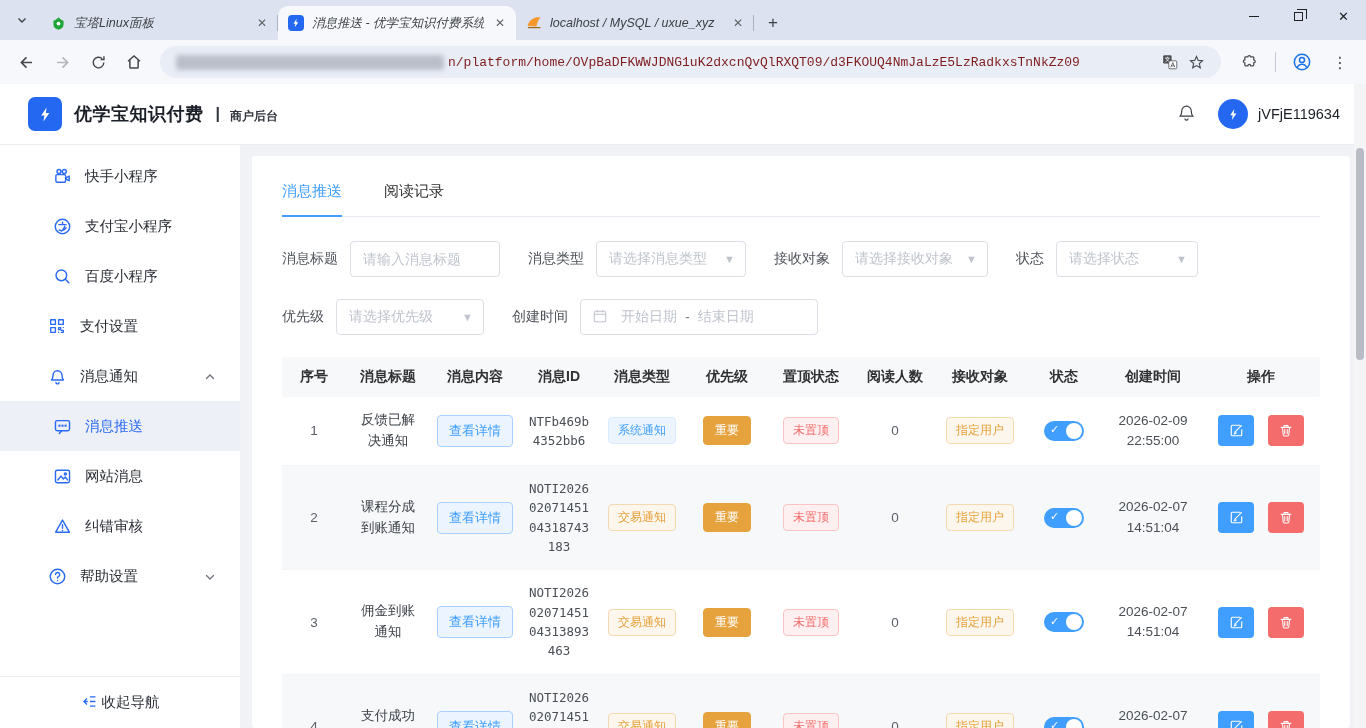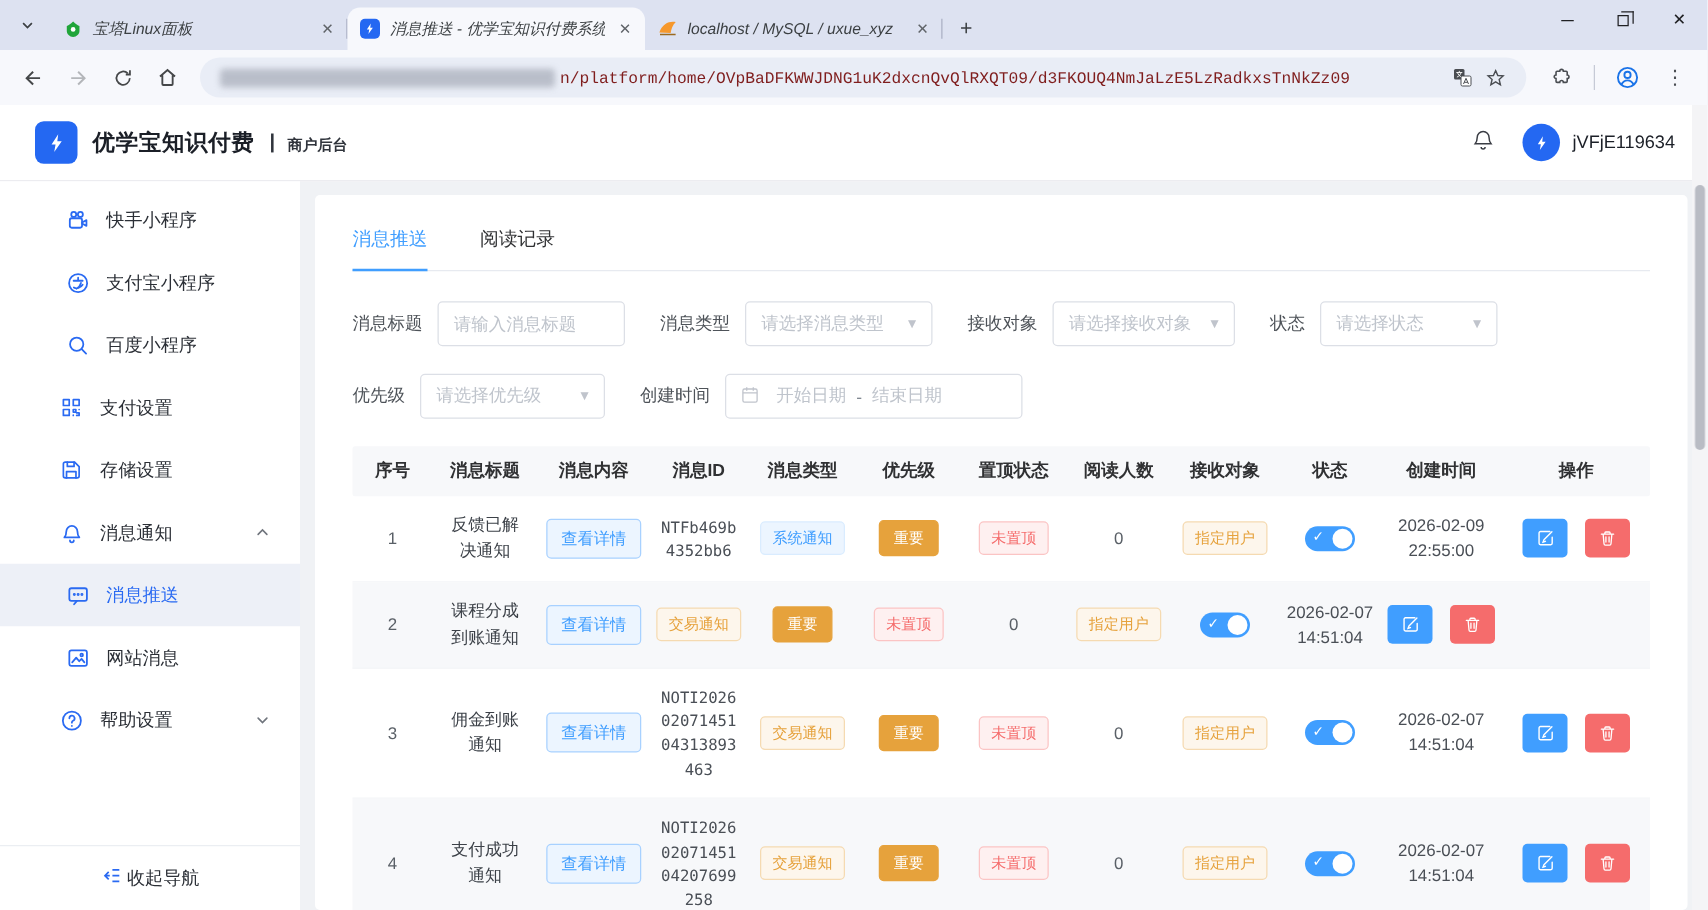--- a/index.html
+++ b/index.html
@@ -284,29 +284,20 @@
               <rect x="3" y="3" width="5.2" height="5.2"></rect>
               <rect x="11.8" y="3" width="5.2" height="5.2"></rect>
               <rect x="3" y="11.8" width="5.2" height="5.2"></rect>
               <path d="M11.8 11.8h2.3v2.3h-2.3zM14.8 14.8H17V17h-2.2M11.8 16.8v.2M17 11.8h.0"></path>
             </svg>
           </span>
     <span>支付设置</span>
         </div>
         <div class="side-item">
           <span class="sicon">
-            <svg width="18" height="18" viewBox="0 0 20 20" fill="none" stroke="#2a6af2" stroke-width="1.5" stroke-linecap="round" stroke-linejoin="round">
-              <path d="M3 4.6A1.6 1.6 0 0 1 4.6 3H13l4 4v8.4a1.6 1.6 0 0 1-1.6 1.6H4.6A1.6 1.6 0 0 1 3 15.4z"></path>
-              <path d="M6.5 3v3.8h6V3M5.8 17v-5.6h8.4V17"></path>
-            </svg>
-          </span>
-    <span>存储设置</span>
-        </div>
-        <div class="side-item">
-          <span class="sicon">
             <svg width="19" height="19" viewBox="0 0 20 20" fill="none" stroke="#2a6af2" stroke-width="1.5" stroke-linecap="round" stroke-linejoin="round">
               <path d="M5.3 8.6a4.7 4.7 0 0 1 9.4 0c0 3 .9 4.2 1.6 5H3.7c.7-.8 1.6-2 1.6-5z"></path>
               <path d="M8.4 16.2a1.6 1.6 0 0 0 3.2 0"></path>
             </svg>
           </span>
     <span>消息通知</span>
           <span class="chev"><svg width="12" height="12" viewBox="0 0 12 12">
               <path d="M2.5 7.5 6 4l3.5 3.5" stroke="#70757d" stroke-width="1.3" fill="none" stroke-linecap="round"></path>
             </svg></span>
         </div>
@@ -324,20 +315,29 @@
         </div>
         <div class="side-item sub">
           <span class="sicon">
             <svg width="19" height="19" viewBox="0 0 20 20" fill="none" stroke="#2a6af2" stroke-width="1.5" stroke-linecap="round" stroke-linejoin="round">
               <rect x="2.6" y="3.4" width="14.8" height="13.2" rx="1.8"></rect>
               <path d="M5 13.6l3.4-4 2.5 3 2-2 2.4 3"></path>
               <circle cx="13" cy="7.4" r="1.1"></circle>
             </svg>
           </span>
     <span>网站消息</span>
+        </div>
+        <div class="side-item sub">
+          <span class="sicon">
+            <svg width="19" height="19" viewBox="0 0 20 20" fill="none" stroke="#2a6af2" stroke-width="1.5" stroke-linecap="round" stroke-linejoin="round">
+              <path d="M10 3.2 2.8 16h14.4z"></path>
+              <path d="M10 8.2v3.6M10 14.3v.1"></path>
+            </svg>
+          </span>
+    <span>纠错审核</span>
         </div>
         <div class="side-item">
           <span class="sicon">
             <svg width="19" height="19" viewBox="0 0 20 20" fill="none" stroke="#2a6af2" stroke-width="1.5" stroke-linecap="round" stroke-linejoin="round">
               <circle cx="10" cy="10" r="7.6"></circle>
               <path d="M7.9 8a2.2 2.2 0 1 1 3 2.1c-.7.3-.9.8-.9 1.6M10 14.4v.1"></path>
             </svg>
           </span>
     <span>帮助设置</span>
           <span class="chev"><svg width="12" height="12" viewBox="0 0 12 12">
@@ -458,20 +458,21 @@
                   <svg width="14" height="15" viewBox="0 0 20 20" fill="none" stroke="#fff" stroke-width="1.5" stroke-linecap="round">
                     <path d="M3 5.5h14M7 5.5V4a1 1 0 0 1 1-1h4a1 1 0 0 1 1 1v1.5M5 5.5l1 11a1.5 1.5 0 0 0 1.5 1.4h5a1.5 1.5 0 0 0 1.5-1.4l1-11M8.2 8.5v6M11.8 8.5v6"></path>
                   </svg>
                 </button>
     </div>
             </div>
             <div class="trow tr stripe">
     <span class="cell">2</span>
     <div class="title-wrap cell">课程分成到账通知</div>
     <button class="btn-detail">查看详情</button>
+    <div class="id-text">NOTI20260207145104318743183</div>
     <span class="badge bg-orange">交易通知</span>
     <span class="badge bg-gold">重要</span>
     <span class="badge bg-red">未置顶</span>
     <span class="cell">0</span>
     <span class="badge bg-orange">指定用户</span>
     <div class="toggle">
                 <span class="check">✓</span>
                 <span class="knob"></span>
               </div>
     <div class="time-wrap cell">2026-02-07 14:51:04</div>

